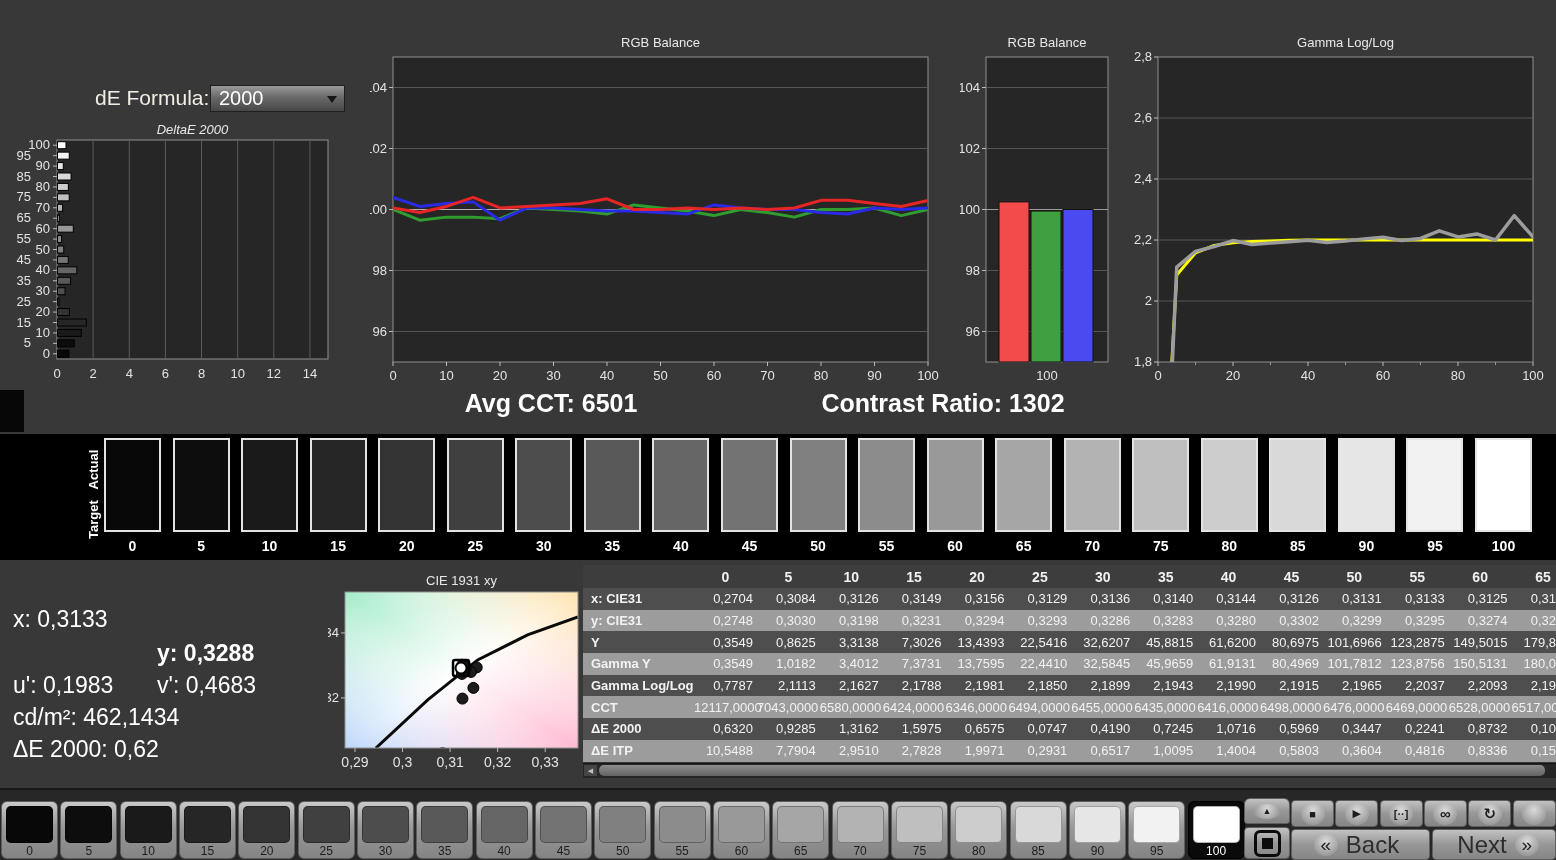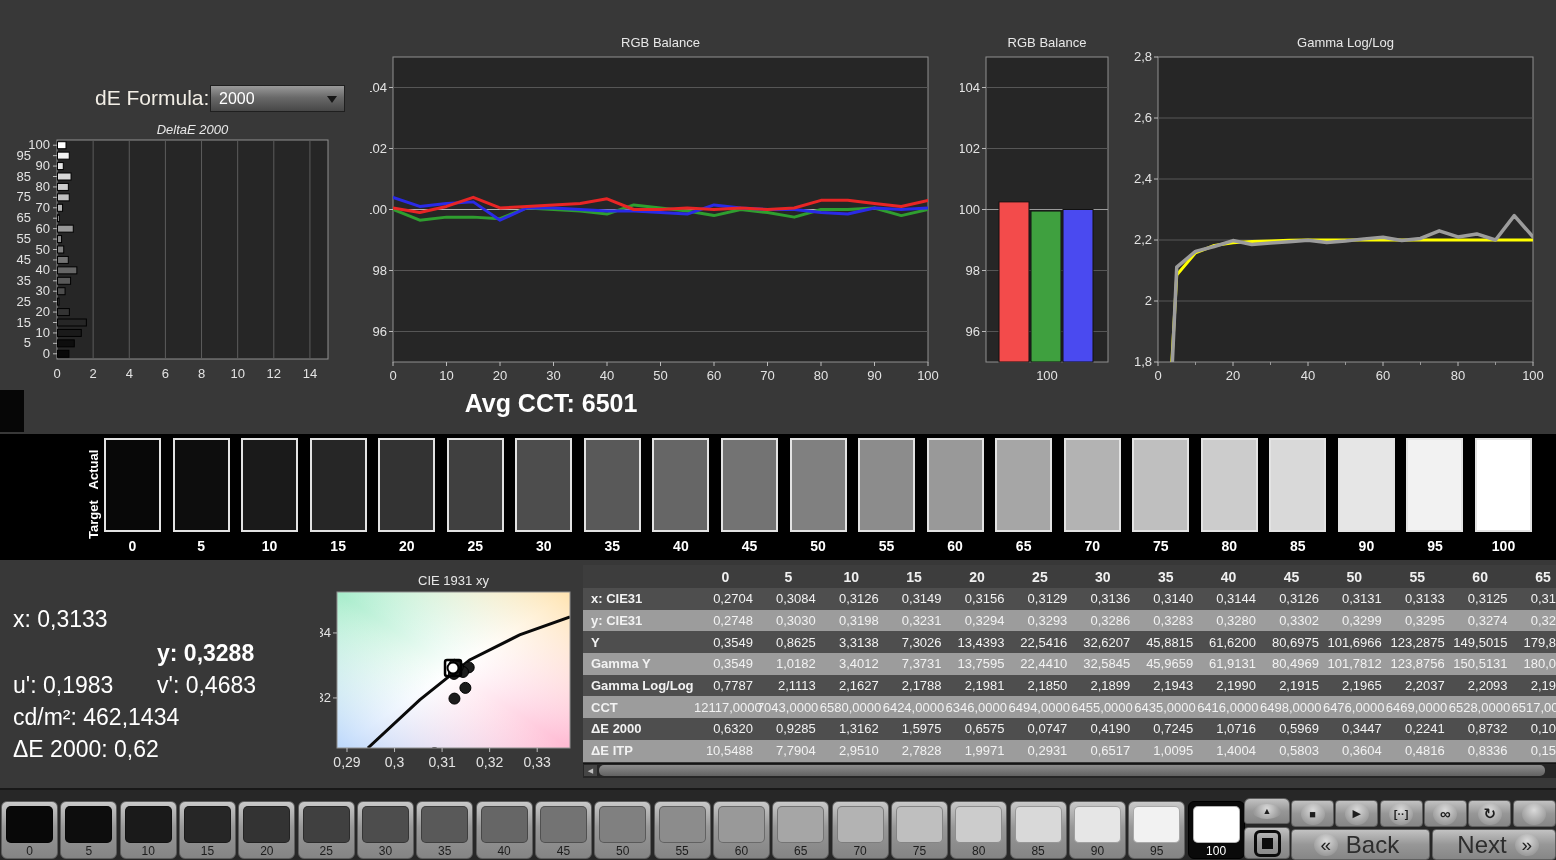--- a/index.html
+++ b/index.html
@@ -5,21 +5,21 @@
   html,body{margin:0;padding:0;background:#222;}
   #app{position:relative;width:1556px;height:860px;background:#383838;overflow:hidden;
        font-family:"Liberation Sans","DejaVu Sans",sans-serif;color:#f2f2f2;}
   .abs{position:absolute;}
   .ctitle{font-size:13px;color:#e8e8e8;text-align:center;}
   svg text{font-family:"Liberation Sans","DejaVu Sans",sans-serif;}
   #page-title{left:6px;top:20px;font-size:40px;color:#f7f3ec;}
   #formula-label{left:95px;top:86px;font-size:21px;color:#f2eee6;}
   #formula-select{left:210px;top:85px;width:135px;height:27px;box-sizing:border-box;
       background:linear-gradient(180deg,#9a9a9a,#6a6a6a 45%,#474747);border:1px solid #1f1f1f;
-      font-size:16px;color:#fff;line-height:25px;padding-left:8px;cursor:pointer;}
+      font-size:20px;color:#fff;line-height:25px;padding-left:8px;cursor:pointer;}
   #formula-select .arrow{position:absolute;right:7px;top:10px;width:0;height:0;
       border-left:5px solid transparent;border-right:5px solid transparent;border-top:7px solid #161616;}
   .statline{top:389px;font-size:25px;font-weight:600;color:#ffffff;transform:translateX(-50%);white-space:nowrap;}
   #corner-patch{left:0;top:390px;width:24px;height:42px;background:#060606;}
   #strip{left:0;top:434px;width:1556px;height:126px;background:#000;}
   .vlabel{position:absolute;width:60px;text-align:center;font-size:13px;font-weight:bold;color:#fff;
       transform:rotate(-90deg);}
   .strip-swatch{position:absolute;top:4px;height:94px;width:57px;box-sizing:border-box;border:2px solid #e3e3e3;}
   .strip-label{position:absolute;top:104px;width:57px;text-align:center;font-size:14px;font-weight:bold;color:#fff;}
   #current-reading-title{left:13px;top:592px;font-size:27px;color:#fff;}
@@ -271,20 +271,21 @@
           </clipPath>
         </defs>
         <g clip-path="url(#clip-gamma)">
           <polyline points="28,573.0000000000001 46.75,242.075 65.5,219.81 84.25,212.49 103,209.74500000000003 121.75,208.52500000000003 140.5,207.91499999999996 159.25,207.305 178,206.99999999999994 196.75,206.99999999999994 215.5,206.99999999999994 234.25000000000003,206.99999999999994 253,206.99999999999994 271.75,206.99999999999994 290.5,206.99999999999994 309.25,206.99999999999994 328,206.99999999999994 346.75,206.99999999999994 365.5,206.99999999999994 384.25,206.99999999999994 403,206.99999999999994" fill="none" stroke="#ffff00" stroke-width="3" stroke-linejoin="round" stroke-linecap="round"></polyline>
           <polyline points="28,640.4965000000001 46.75,234.0535 65.5,218.37649999999996 84.25,213.466 103,207.57949999999994 121.75,211.57499999999996 140.5,210.08049999999992 159.25,208.73849999999993 178,207.305 196.75,209.59249999999997 215.5,208.0675 234.25000000000003,205.87149999999997 253,204.16350000000006 271.75,207.45749999999992 290.5,205.47499999999997 309.25,197.85 328,203.95 346.75,200.89999999999992 365.5,206.99999999999994 384.25,182.60000000000005 403,203.95" fill="none" stroke="#9c9c9c" stroke-width="3.5" stroke-linejoin="round" stroke-linecap="round"></polyline>
         </g>
       </svg>
   </div>
 
   <div class="abs statline" style="left:551px;">Avg CCT: 6501</div>
+  <div class="abs statline" style="left:943px;">Contrast Ratio: 1302</div>
   <div id="corner-patch" class="abs"></div>
 
   <div id="strip" class="abs">
     <div class="vlabel" style="left:63px;top:28px;">Actual</div>
     <div class="vlabel" style="left:63px;top:78px;">Target</div>
     <div id="strip-swatches">
         <div class="strip-swatch" style="left: 104px; background: rgb(8, 8, 8);"></div>
         <div class="strip-label" style="left: 104px;">0</div>
         <div class="strip-swatch" style="left: 172.55px; background: rgb(13, 13, 13);"></div>
         <div class="strip-label" style="left: 172.55px;">5</div>
@@ -329,21 +330,21 @@
       </div>
   </div>
 
   <div class="abs cr" style="left:13px;top:606px;">x: 0,3133</div>
   <div class="abs cr" style="left:157px;top:640px;font-weight:bold;">y: 0,3288</div>
   <div class="abs cr" style="left:13px;top:672px;">u': 0,1983</div>
   <div class="abs cr" style="left:157px;top:672px;">v': 0,4683</div>
   <div class="abs cr" style="left:13px;top:704px;">cd/m²: 462,1434</div>
   <div class="abs cr" style="left:13px;top:736px;">ΔE 2000: 0,62</div>
 
-  <div class="abs" style="left:320px;top:570px;width:260px;height:208px;">
+  <div class="abs" style="left:328px;top:570px;width:260px;height:208px;">
     <div class="abs ctitle" style="left:17px;top:3px;width:233px;">CIE 1931 xy</div>
     <svg id="svg-cie" class="abs" style="left:0;top:0;" width="260" height="208">
         <defs>
           <linearGradient id="cieg1" x1="0" y1="0" x2="1" y2="1">
             <stop offset="0%" stop-color="#a5ecca"></stop>
             <stop offset="50%" stop-color="#ffffff"></stop>
             <stop offset="100%" stop-color="#ffb9d2"></stop>
           </linearGradient>
           <linearGradient id="cieg2" x1="1" y1="0" x2="0" y2="1">
             <stop offset="0%" stop-color="rgba(255,225,170,0.95)"></stop>

